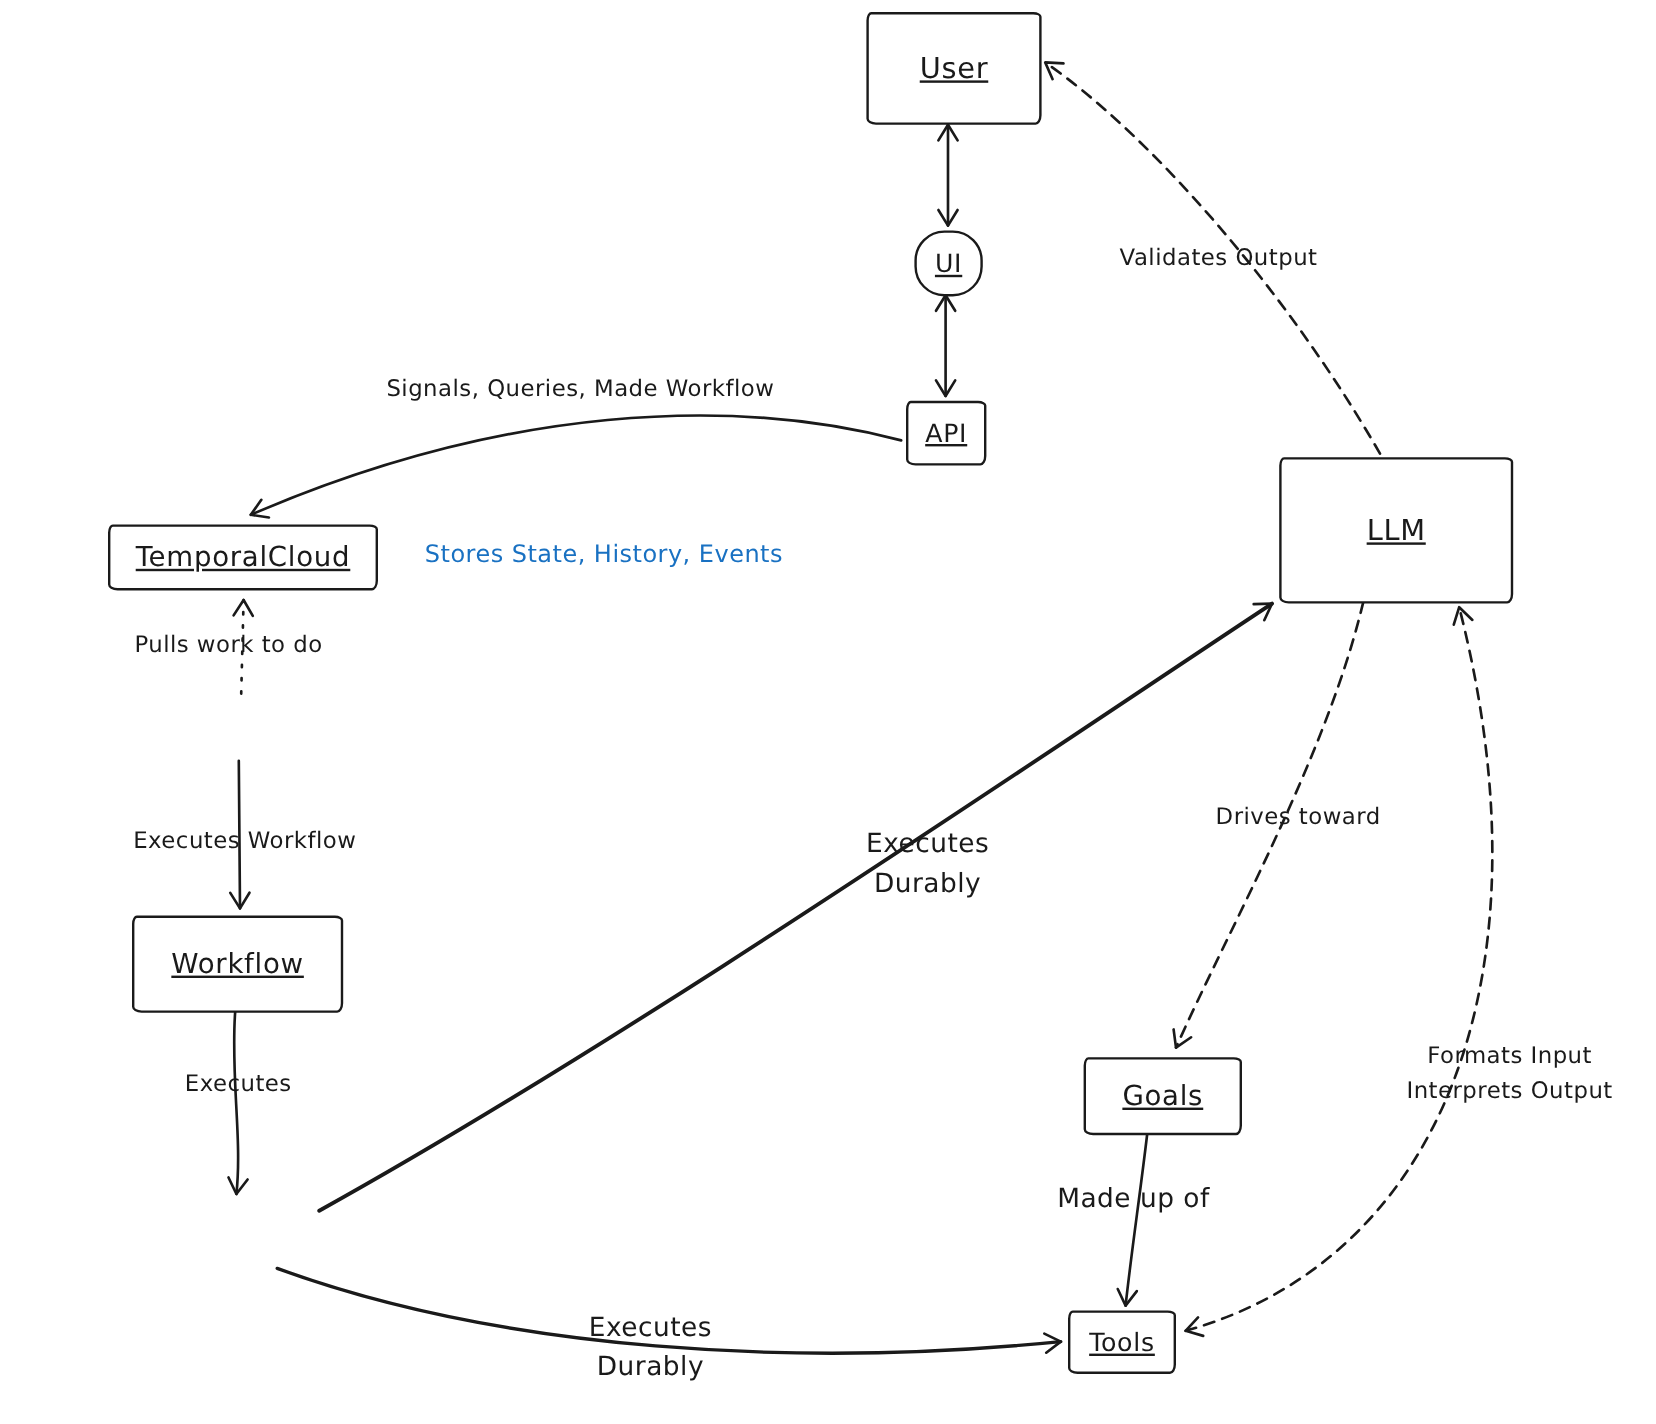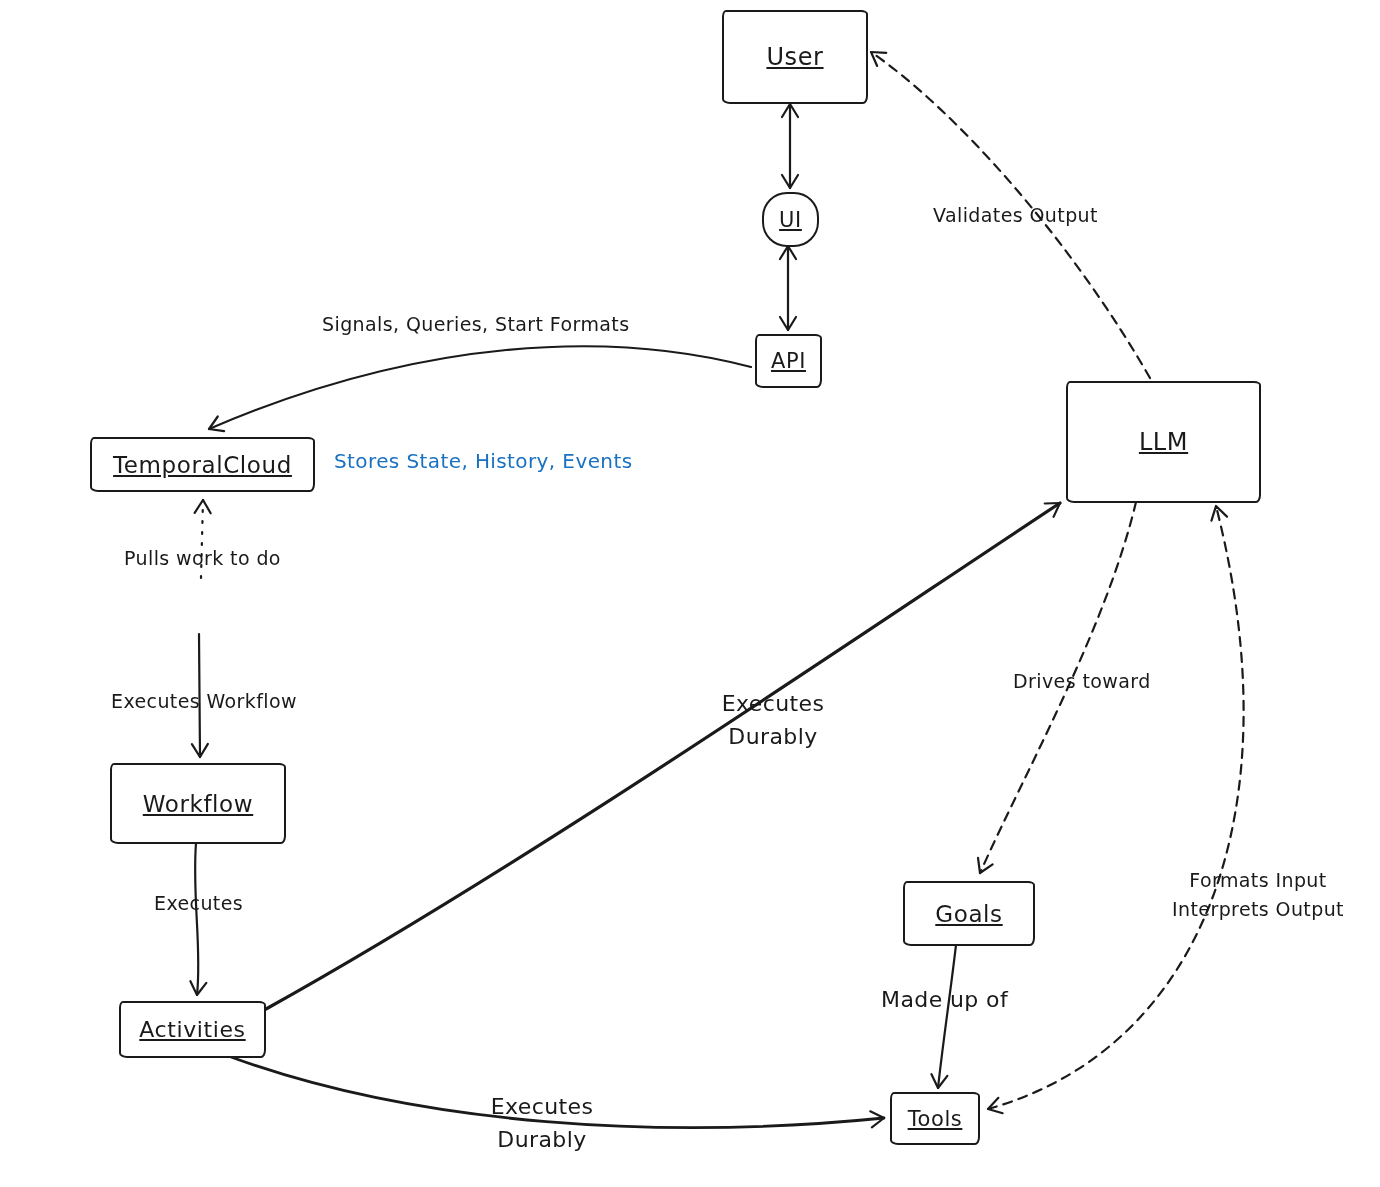--- a/index.html
+++ b/index.html
@@ -37,21 +37,21 @@
   }
   .edge-label {
     position: absolute;
     z-index: 3;
     font-size: 19px;
     letter-spacing: 0.4px;
     white-space: nowrap;
     line-height: 1.5;
   }
   .edge-label.big { font-size: 22px; }
-  .edge-label.blue { color: #1971c2; }
+  .edge-label.blue { color: #1971c2; margin-left: 20px; }
   .edge-label.center { text-align: center; }
   .edge-label .line { display: block; }
 </style>
 </head>
 <body>
 
 <div class="canvas">
 
   <svg class="edges" width="1380" height="1187" viewBox="0 0 1380 1187" xmlns="http://www.w3.org/2000/svg">
     <defs>
@@ -93,39 +93,36 @@
 
   <div class="node" style="left:90px;top:437px;width:221px;height:51px;">
     <span>TemporalCloud</span>
   </div>
 
 
   <div class="node" style="left:110px;top:763px;width:172px;height:77px;">
     <span>Workflow</span>
   </div>
 
-  <div class="node" style="left:119px;top:1001px;width:143px;height:53px;font-size:22px;">
-    <span>Activities</span>
-  </div>
 
   <div class="node" style="left:903px;top:881px;width:128px;height:61px;">
     <span>Goals</span>
   </div>
 
   <div class="node" style="left:890px;top:1092px;width:86px;height:49px;font-size:21px;">
     <span>Tools</span>
   </div>
 
   <div class="edge-label" style="left:933px;top:201px;">Validates Output</div>
 
-  <div class="edge-label" style="left:322px;top:310px;">Signals, Queries, Start Formats</div>
+  <div class="edge-label" style="left:322px;top:310px;">Signals, Queries, Made Workflow</div>
 
   <div class="edge-label blue" style="left:334px;top:446px;font-size:20px;">Stores State, History, Events</div>
 
-  <div class="edge-label" style="left:112px;top:544px;margin-left:12px;">Pulls work to do</div>
+  <div class="edge-label" style="left:112px;top:523px;">Pulls work to do</div>
 
   <div class="edge-label" style="left:111px;top:687px;">Executes Workflow</div>
 
   <div class="edge-label" style="left:154px;top:889px;">Executes</div>
 
   <div class="edge-label big center" style="left:698px;top:687px;width:150px;">
     <span class="line">Executes</span>
     <span class="line">Durably</span>
   </div>
 

